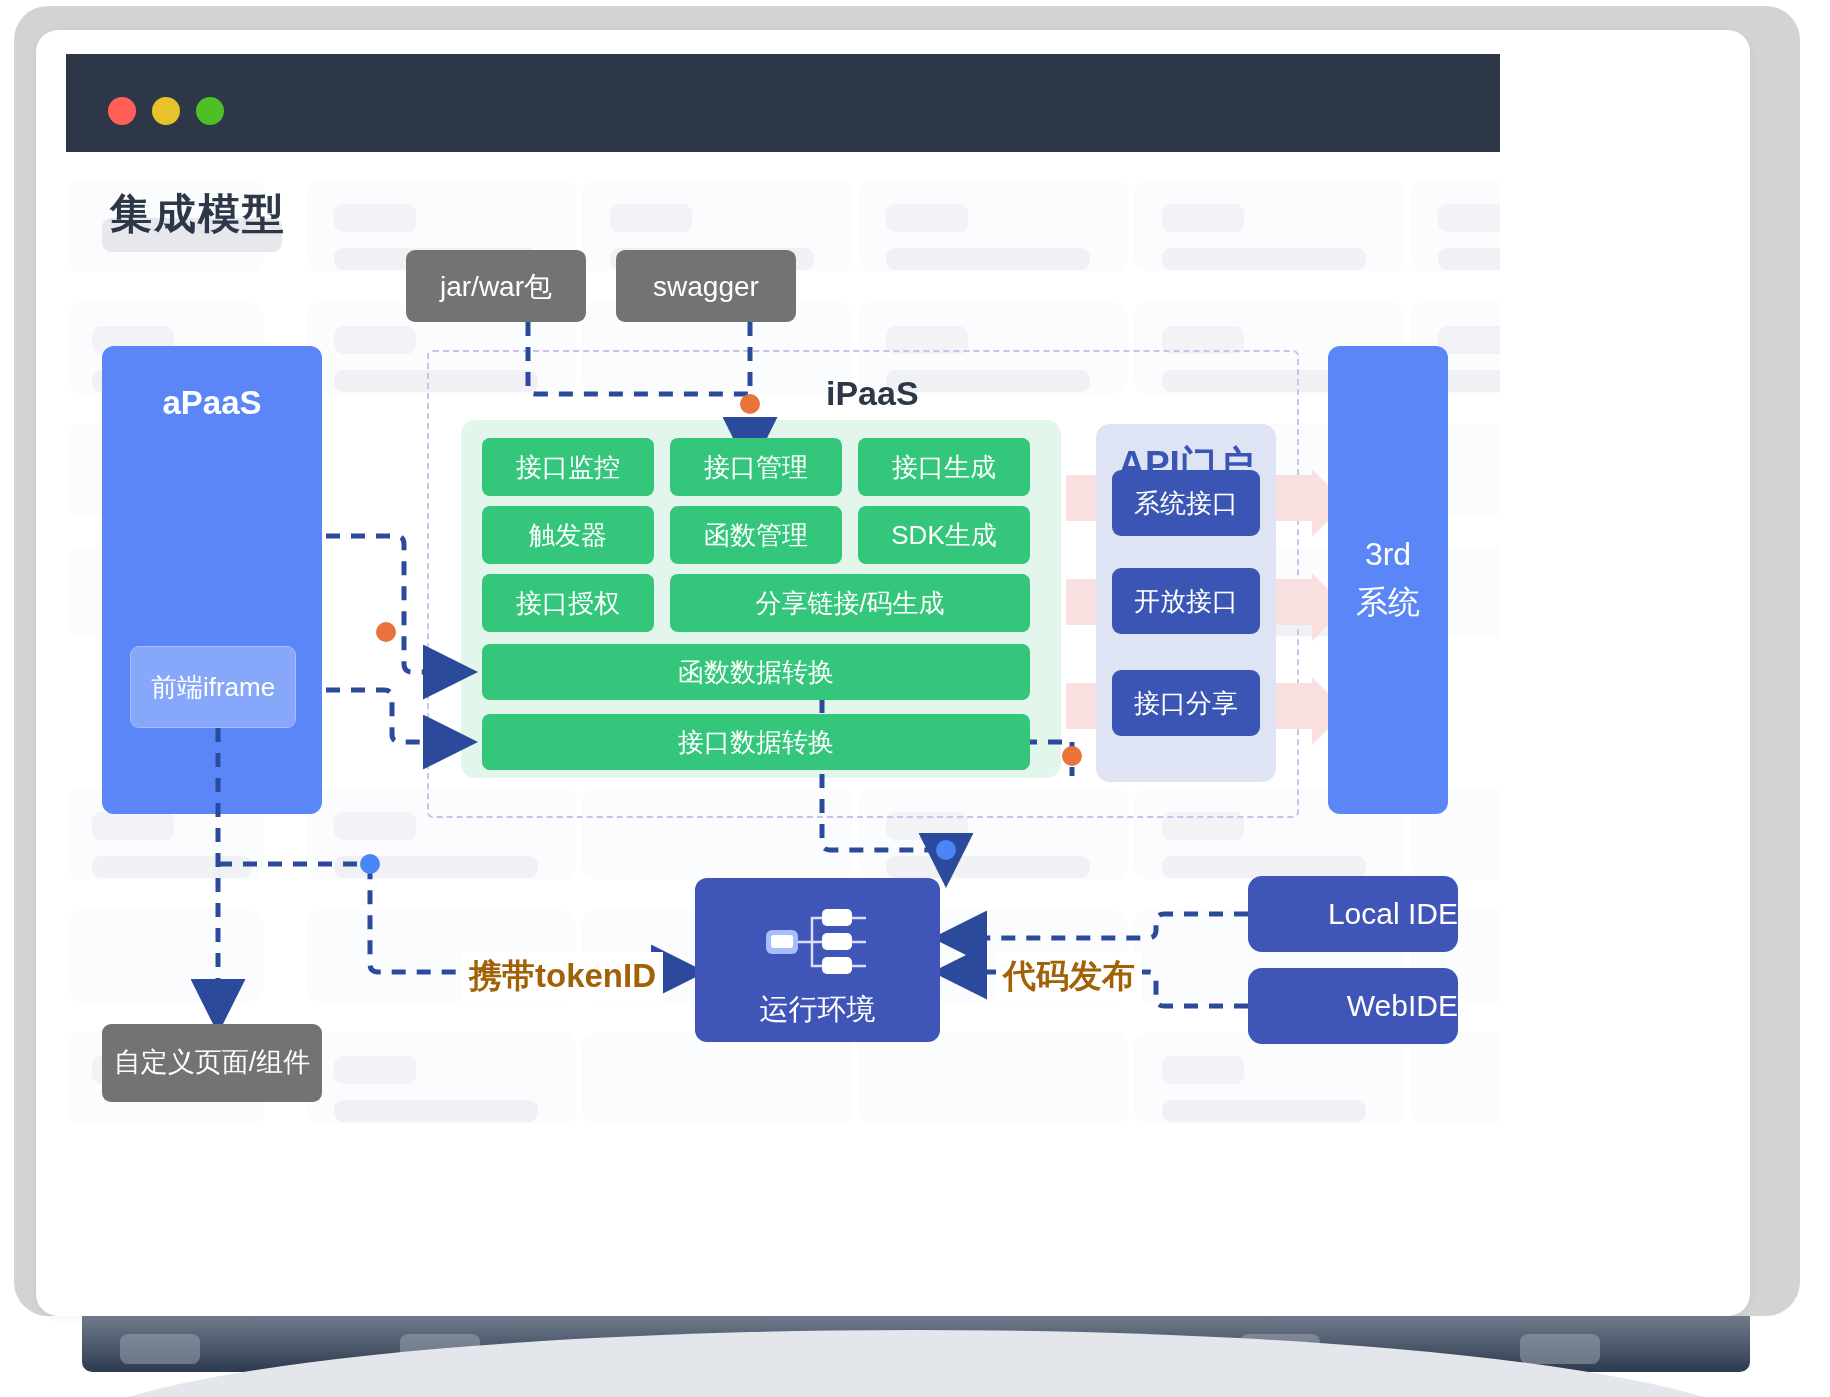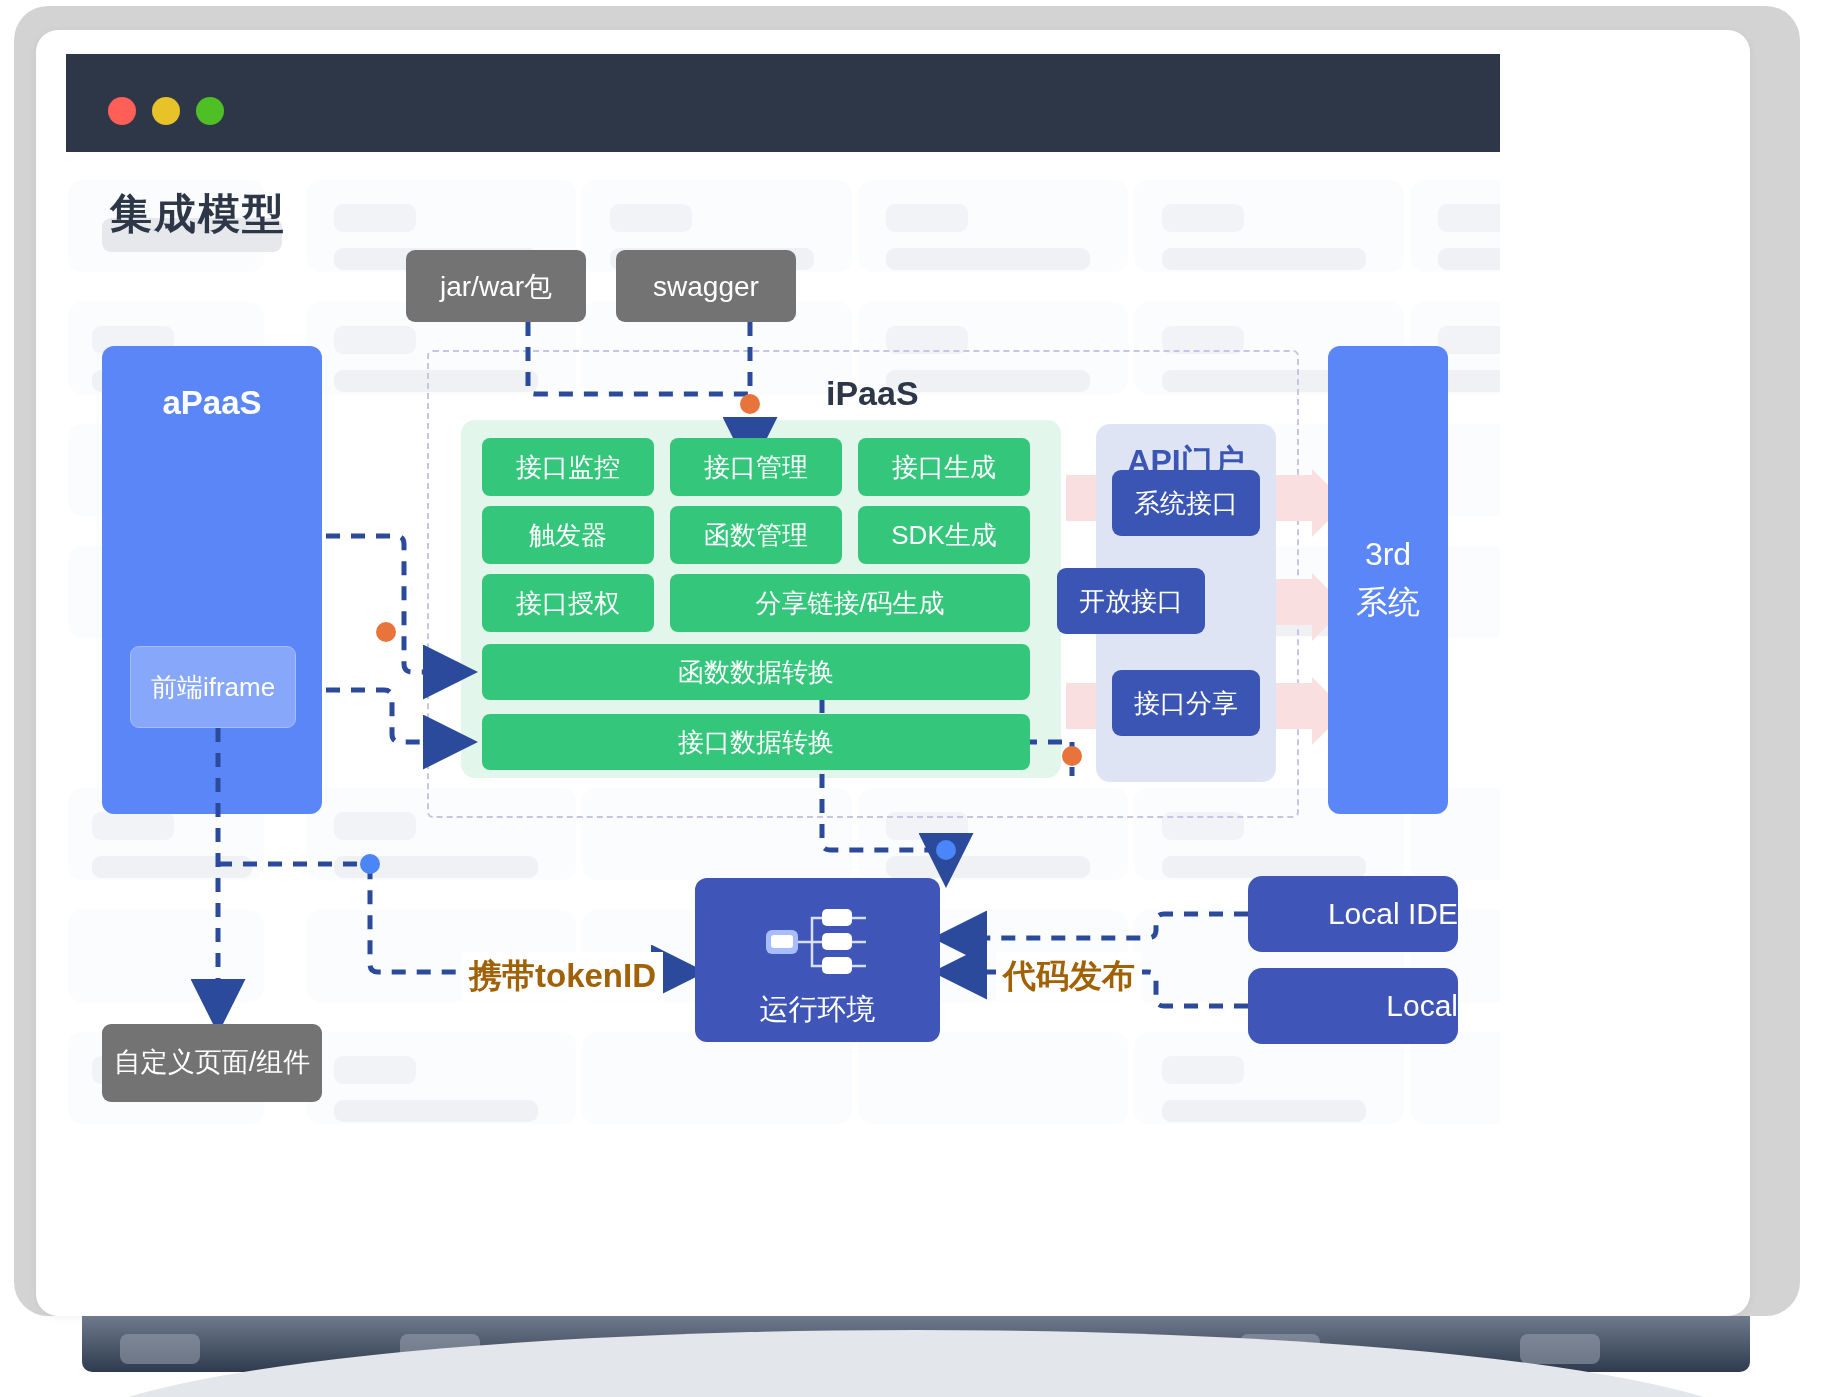--- a/index.html
+++ b/index.html
@@ -49,21 +49,21 @@
 
   #ipaas-dash{position:absolute;left:361px;top:198px;width:868px;height:464px;
        border:2.5px dashed #c9c3e8;border-radius:6px;z-index:1;}
   #ipaas-label{position:absolute;left:760px;top:222px;font-size:34px;font-weight:bold;
        color:#2d3748;z-index:6;}
   #green-panel{position:absolute;left:395px;top:268px;width:600px;height:358px;
        background:#e3f6ec;border-radius:14px;z-index:2;}
   #api-panel{position:absolute;left:1030px;top:272px;width:180px;height:358px;
        background:#dfe4f5;border-radius:14px;z-index:2;}
   #api-panel-title{position:absolute;left:1030px;top:288px;width:180px;text-align:center;
-       font-size:32px;font-weight:bold;color:#3a55b4;z-index:6;}
+       font-size:37px;font-weight:bold;color:#3a55b4;z-index:6;}
 
   
   .pink-arrow{position:absolute;height:46px;background:#f9dfdf;z-index:1;}
   .pink-head{position:absolute;width:0;height:0;border-top:34px solid transparent;
        border-bottom:34px solid transparent;border-left:34px solid #f9dfdf;z-index:1;}
 
   
   #wires{position:absolute;left:0;top:0;width:1434px;height:1110px;z-index:4;
          pointer-events:none;}
 
@@ -280,21 +280,21 @@
   <div class="node green-box" style="left:416px;top:492px;width:548px;height:56px">
     <span>函数数据转换</span>
     </div>
   <div class="node green-box" style="left:416px;top:562px;width:548px;height:56px">
     <span>接口数据转换</span>
     </div>
 
   <div class="node deep-blue" style="left:1046px;top:318px;width:148px;height:66px;font-size:26px;z-index:5">
     <span>系统接口</span>
     </div>
-  <div class="node deep-blue" style="left:991px;top:416px;width:148px;height:66px;font-size:26px;z-index:5">
+  <div class="node deep-blue" style="left:1046px;top:416px;width:148px;height:66px;font-size:26px;z-index:5">
     <span>开放接口</span>
     </div>
   <div class="node deep-blue" style="left:1046px;top:518px;width:148px;height:66px;font-size:26px;z-index:5">
     <span>接口分享</span>
     </div>
 
   <div class="blue-panel" style="position:absolute;left:1262px;top:194px;width:120px;height:468px;z-index:3"></div>
   <div style="position:absolute;left:1262px;top:378px;width:120px;text-align:center;color:#fff;font-size:32px;z-index:6;line-height:1.5">
     <div>3rd</div>
     <div>系统</div>
@@ -311,19 +311,19 @@
     <rect x="66" y="9" width="30" height="17" rx="5" fill="#ffffff"></rect>
     <rect x="66" y="33" width="30" height="17" rx="5" fill="#ffffff"></rect>
     <rect x="66" y="57" width="30" height="17" rx="5" fill="#ffffff"></rect>
   </svg>
   <div id="runtime-label">运行环境</div>
 
   <div class="node deep-blue-lg" style="left:1182px;top:724px;width:210px;height:76px;font-size:30px">
     <span>Local IDE</span>
     </div>
   <div class="node deep-blue-lg" style="left:1182px;top:816px;width:210px;height:76px;font-size:30px">
-    <span>Local</span>
+    <span>WebIDE</span>
     </div>
 
   <div class="wire-label" style="left:396px;top:800px">携带tokenID</div>
   <div class="wire-label" style="left:930px;top:800px">代码发布</div>
 
 </div>
 
 </body></html>

